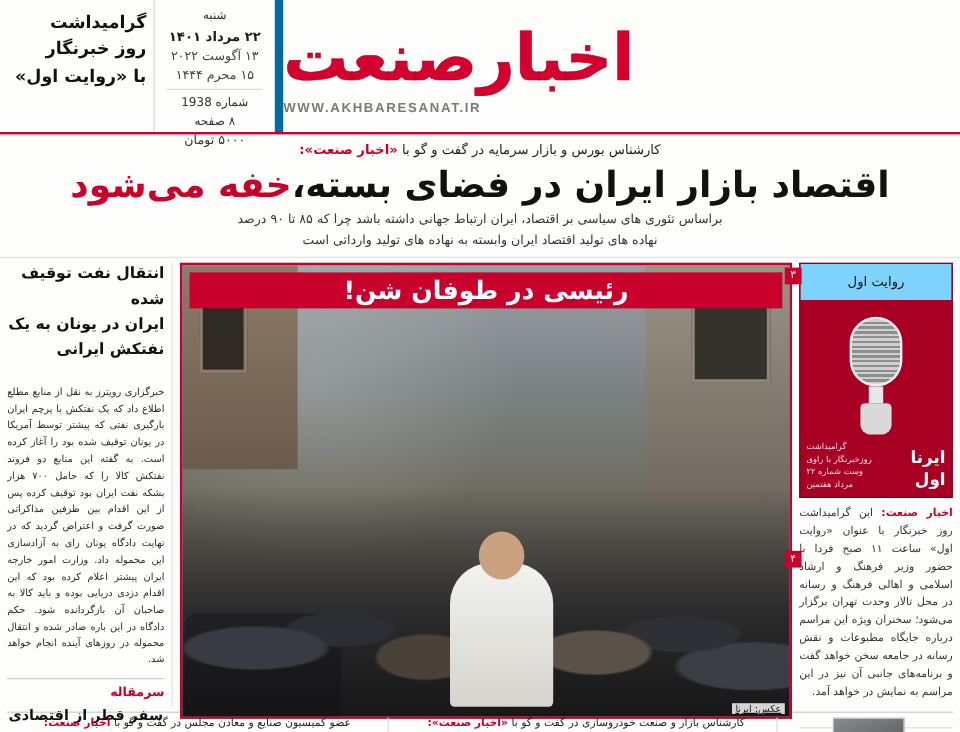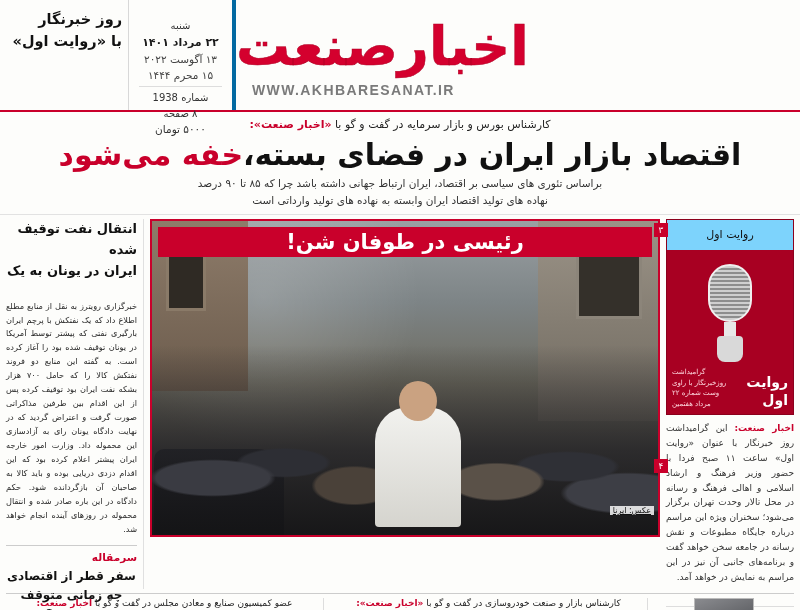--- a/index.html
+++ b/index.html
@@ -43,36 +43,36 @@
     line-height: 1.0;
     color: #d4002e;
     letter-spacing: -1px;
     -webkit-text-stroke: 0.5px #b00025;
     direction: rtl;
     white-space: nowrap;
     margin-top: 4px;
   }
   .logo-url {
     font-family: "Liberation Sans", sans-serif;
-    font-size: 14px;
+    font-size: 11px;
     font-weight: bold;
     color: #7a7a7a;
     letter-spacing: 1.4px;
     direction: ltr;
     margin-top: 8px;
-    margin-left: 16px;
+    margin-left: 0;
   }
 
   
   .date-col {
     flex: 0 0 108px;
-    border-right: 4px solid #0369a1;
+    border-right: 7px solid #0369a1;
     border-left: 1px solid #d8d8d8;
     text-align: center;
-    padding: 18px 2px 2px 2px;
+    padding: 6px 2px 2px 2px;
     direction: rtl;
   }
   .date-col div {
     font-size: 11px;
     color: #1b1b1b;
     line-height: 1.55;
     font-weight: bold;
   }
   .date-col .weekday { font-size: 10px; font-weight: normal; color: #333; }
   .date-col .greg { font-weight: normal; font-size: 10.5px; color: #444; }
@@ -237,21 +237,21 @@
     font-size: 7px;
     line-height: 1.5;
     text-align: left;
     max-width: 62px;
   }
 
   
   .photo-frame {
     position: relative;
     border: 2px solid #c9002b;
-    height: 318px;
+    height: 380px;
     overflow: hidden;
     background: #888;
   }
   .photo {
     position: absolute; inset: 0;
     background:
       radial-gradient(circle at 22% 24%, rgba(255,255,255,.18), transparent 34%),
       linear-gradient(180deg,#9aa0a3 0%, #7d8486 26%, #6d6a5e 52%, #55514a 78%, #3f3c36 100%);
   }
   .ph-bldg-l {
@@ -305,21 +305,21 @@
     font-size: 21px;
     font-weight: bold;
     display: flex;
     align-items: center;
     justify-content: center;
     direction: rtl;
     letter-spacing: -0.5px;
   }
   .photo-credit {
     position: absolute;
-    right: 4px; bottom: 20px;
+    right: 4px; bottom: 2px;
     background: rgba(255,255,255,.82);
     color: #111;
     font-size: 8px;
     padding: 0 3px;
     direction: rtl;
     text-decoration: underline;
   }
 
   
   .left-title {
@@ -419,20 +419,21 @@
       <div>۲۲ مرداد ۱۴۰۱</div>
       <div class="greg">۱۳ آگوست ۲۰۲۲</div>
       <div class="greg">۱۵ محرم ۱۴۴۴</div>
       <div class="sep"></div>
       <div class="pages">شماره 1938</div>
       <div class="pages">۸ صفحه</div>
       <div class="price">۵۰۰۰ تومان</div>
     </div>
 
     <div class="promo-col">
+      <div class="l1">گرامیداشت</div>
       <div class="l2">روز خبرنگار</div>
       <div class="l3">با «روایت اول»</div>
     </div>
   </div>
 
   <div class="lead">
     <div class="kicker">
       <span>کارشناس بورس و بازار سرمایه در گفت و گو با</span>
       <b>«اخبار صنعت»:</b>
     </div>
@@ -451,21 +452,21 @@
     <div class="col-right">
       <div class="ad-box">
         <div class="ad-top">روایت اول</div>
         <div class="mic">
           <div class="head"></div>
           <div class="neck"></div>
           <div class="base"></div>
         </div>
         <div class="ad-bottom">
           <div class="ad-brand">
-            <div>روایت</div>
+            <div>ایرنا</div>
             <div>اول</div>
           </div>
           <div class="ad-side">گرامیداشت روزخبرنگار با راوی وست شماره ۲۲ مرداد هفتمین</div>
         </div>
       </div>
 
       <div class="tagline">
         <span class="lbl">اخبار صنعت:</span>
         <span>این گرامیداشت روز خبرنگار با عنوان «روایت اول» ساعت ۱۱ صبح فردا با حضور وزیر فرهنگ و ارشاد اسلامی و اهالی فرهنگ و رسانه در محل تالار وحدت تهران برگزار می‌شود؛ سخنران ویژه این مراسم درباره جایگاه مطبوعات و نقش رسانه در جامعه سخن خواهد گفت و برنامه‌های جانبی آن نیز در این مراسم به نمایش در خواهد آمد.</span>
       </div>
@@ -492,20 +493,21 @@
         <div class="photo-credit">عکس: ایرنا</div>
       </div>
       <div class="side-badge" style="right:-8px; top:4px;">۳</div>
       <div class="side-badge" style="right:-8px; top:240px;">۴</div>
     </div>
 
     <div class="col-left">
       <div class="left-title">
         <div>انتقال نفت توقیف شده</div>
         <div>ایران در یونان به یک</div>
+        <div>نفتکش ایرانی</div>
       </div>
       <div class="left-body">خبرگزاری رویترز به نقل از منابع مطلع اطلاع داد که یک نفتکش با پرچم ایران بارگیری نفتی که پیشتر توسط آمریکا در یونان توقیف شده بود را آغاز کرده است. به گفته این منابع دو فروند نفتکش کالا را که حامل ۷۰۰ هزار بشکه نفت ایران بود توقیف کرده پس از این اقدام بین طرفین مذاکراتی صورت گرفت و اعتراض گردید که در نهایت دادگاه یونان رای به آزادسازی این محموله داد. وزارت امور خارجه ایران پیشتر اعلام کرده بود که این اقدام دزدی دریایی بوده و باید کالا به صاحبان آن بازگردانده شود. حکم دادگاه در این باره صادر شده و انتقال محموله در روزهای آینده انجام خواهد شد.</div>
 
       <div class="left-sec">سرمقاله</div>
       <div class="left-sub">
         <div>سفر قطر از اقتصادی</div>
         <div>چه زمانی متوقف می‌شود؟</div>
       </div>
 
     </div>

